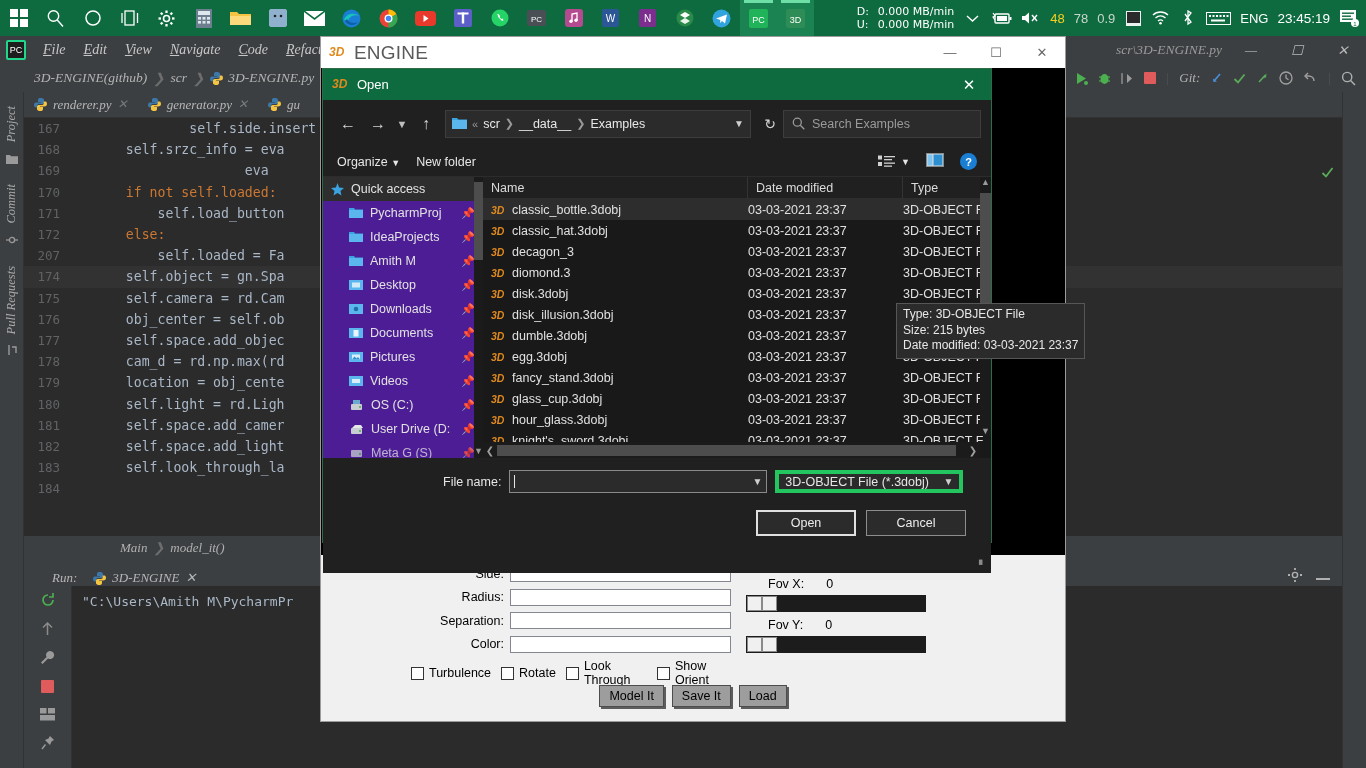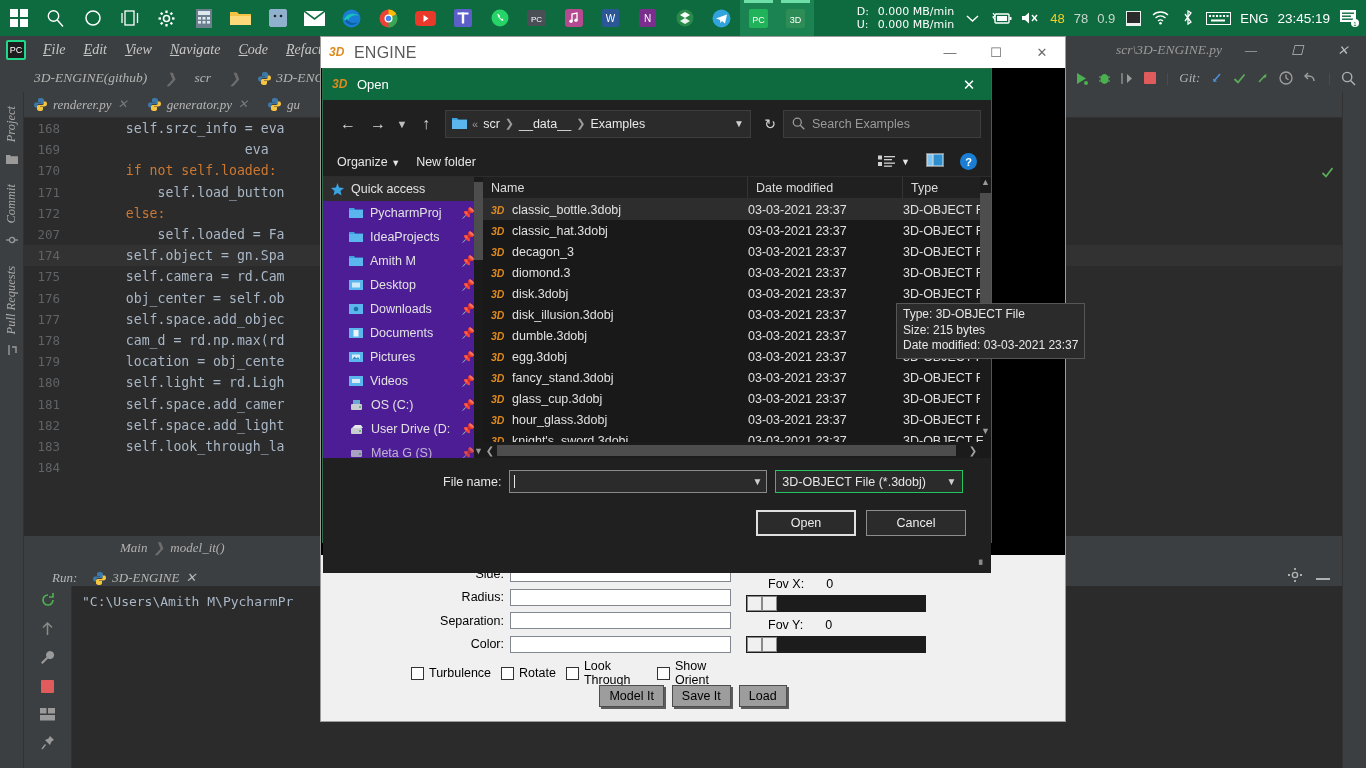--- a/index.html
+++ b/index.html
@@ -54,21 +54,21 @@
     display: flex; align-items: center; justify-content: center; font-family: "Liberation Sans", sans-serif;
     margin-right: 8px; flex: none;
   }
   .menu-item { padding: 2px 9px; font-size: 14px; color: #c7c7c7; white-space: nowrap; }
   .menu-item u { text-decoration: underline; }
   .win-title { margin-left: auto; font-size: 13.5px; color: #9a9a9a; padding-right: 6px; white-space: nowrap;}
   .win-ctrls { display: flex; align-items: center; }
   .win-btn { width: 46px; height: 28px; display: flex; align-items: center; justify-content: center; color: #b9b9b9; }
 
   .ide-navbar {
-    height: 28px; display: flex; align-items: center; gap: 12px; padding-left: 28px;
+    height: 28px; display: flex; align-items: center; gap: 0; padding-left: 28px;
     font-size: 13.5px; color: #b4b4b4; background: #3c3f41;
   }
   .crumb { display: flex; align-items: center; gap: 5px; padding: 0 6px; white-space: nowrap;}
   .crumb-sep { color: #6d6d6d; }
   .nav-right { margin-left: auto; display: flex; align-items: center; gap: 10px; padding-right: 10px; }
   .runicon { display:flex; align-items:center; }
 
   .ide-body { display: flex; height: 676px; }
   .left-strip {
     width: 24px; background: #3c3f41; border-right: 1px solid #323232;
@@ -128,21 +128,21 @@
 
   
   .engine-win {
     position: absolute; left: 320px; top: 36px; width: 746px; height: 686px;
     background: #000000; border: 1px solid #9b9b9b;
   }
   .engine-title {
     height: 31px; background: #ffffff; display: flex; align-items: center; gap: 8px;
     padding-left: 8px; color: #5a5a5a; font-size: 13px;
   }
-  .engine-title .ttl { font-size: 16px; letter-spacing: .2px; }
+  .engine-title .ttl { font-size: 19px; letter-spacing: .2px; }
   .engine-title .ctrls { margin-left: auto; display: flex; }
   .engine-title .cbtn {
     width: 46px; height: 31px; display: flex; align-items: center; justify-content: center;
     color: #6a6a6a; font-size: 13px;
   }
   .engine-canvas { position: absolute; left: 0; top: 31px; width: 744px; height: 487px; background: #000; }
   .engine-form {
     position: absolute; left: 0; bottom: 0; width: 744px; height: 166px; background: #f0f0f0;
     font-family: "Liberation Sans", sans-serif; color: #000; font-size: 12.5px;
   }
@@ -251,21 +251,21 @@
   .dlg-foot { height: 115px; background: #202020; position: relative; }
   .fn-row { display: flex; align-items: center; padding-top: 12px; padding-left: 120px; gap: 8px; }
   .fn-label { font-size: 12.5px; color: #e6e6e6; }
   .fn-input {
     width: 258px; height: 23px; border: 1px solid #8a8a8a; background: #2b2b2b; color: #e6e6e6;
     display: flex; align-items: center; padding: 0 4px; font-size: 12.5px; position: relative;
   }
   .fn-caret { width: 1px; height: 13px; background: #e6e6e6; }
   .fn-chev { margin-left: auto; color: #cfcfcf; font-size: 10px;}
   .filt {
-    width: 188px; height: 23px; border: 1px solid #22c55e; background: #2b2b2b; color: #e6e6e6;
+    width: 188px; height: 23px; border: 4px solid #22c55e; background: #2b2b2b; color: #e6e6e6;
     display: flex; align-items: center; padding: 0 6px; font-size: 12.5px;
   }
   .dlgbtn-row { position: absolute; right: 25px; top: 52px; display: flex; gap: 10px; }
   .dlgbtn {
     width: 100px; height: 26px; border: 1px solid #8d8d8d; background: #2b2b2b; color: #ececec;
     display: flex; align-items: center; justify-content: center; font-size: 12.5px;
   }
   .dlgbtn.primary { border: 2px solid #e0e0e0; }
   .grip { position: absolute; right: 5px; bottom: 3px; color: #8a8a8a; font-size: 9px; }
 </style>
@@ -669,20 +669,21 @@
           <div class="tab">
             <svg class="pyico" viewBox="0 0 13 13">
                 <path d="M6.5 0C4 0 4 1.5 4 2.2V4h3v.6H2.5S0 4.4 0 7s2 2.4 2 2.4h1.3V7.6S3.2 6 5 6h3.2S10 6 10 4.4V2s.2-2-3.5-2z" fill="#3c78aa"></path>
                 <path d="M6.5 13c2.5 0 2.5-1.5 2.5-2.2V9h-3v-.6h4.5S13 8.6 13 6s-2-2.4-2-2.4H9.7v1.8S9.8 7 8 7H4.8S3 7 3 8.6V11s-.2 2 3.5 2z" fill="#f5c542"></path>
               </svg>
             <span>gu</span>
           </div>
         </div>
 
         <div class="editor">
+          <div class="code-line"><span class="gutter">167</span><span class="foldcol"></span><span class="codetext s">            self.side.insert</span></div>
           <div class="code-line"><span class="gutter">168</span><span class="foldcol"></span><span class="codetext s">    self.srzc_info = eva</span></div>
           <div class="code-line"><span class="gutter">169</span><span class="foldcol"></span><span class="codetext s">                   eva</span></div>
           <div class="code-line"><span class="gutter">170</span><span class="foldcol"></span><span class="codetext k">    if not self.loaded:</span></div>
           <div class="code-line"><span class="gutter">171</span><span class="foldcol"></span><span class="codetext s">        self.load_button</span></div>
           <div class="code-line"><span class="gutter">172</span><span class="foldcol"></span><span class="codetext k">    else:</span></div>
           <div class="code-line"><span class="gutter">207</span><span class="foldcol"></span><span class="codetext s">        self.loaded = Fa</span></div>
           <div class="code-line cur"><span class="gutter">174</span><span class="foldcol"></span><span class="codetext s">    self.object = gn.Spa</span></div>
           <div class="code-line"><span class="gutter">175</span><span class="foldcol"></span><span class="codetext s">    self.camera = rd.Cam</span></div>
           <div class="code-line"><span class="gutter">176</span><span class="foldcol"></span><span class="codetext s">    obj_center = self.ob</span></div>
           <div class="code-line"><span class="gutter">177</span><span class="foldcol"></span><span class="codetext s">    self.space.add_objec</span></div>

